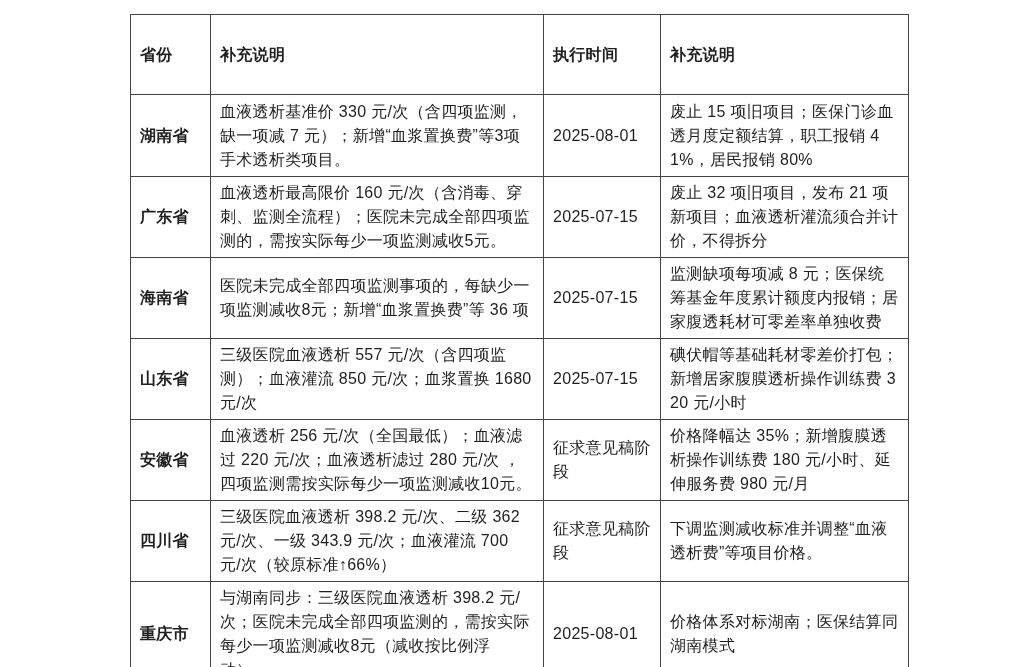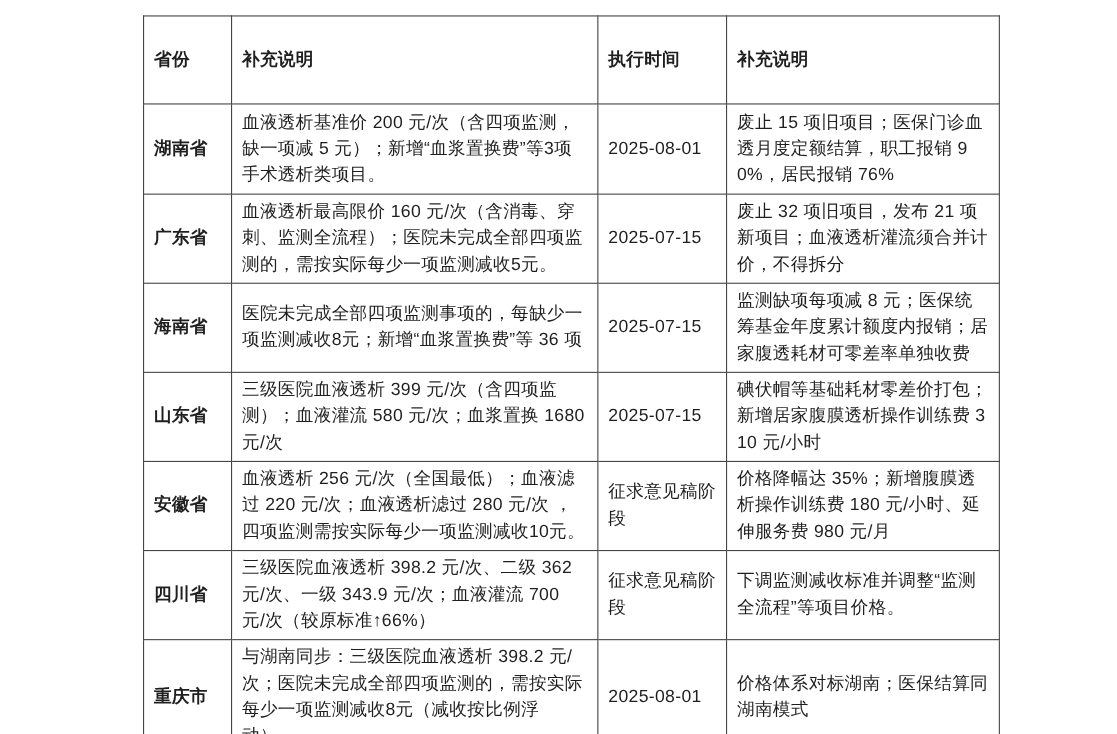--- a/index.html
+++ b/index.html
@@ -63,53 +63,53 @@
       <tr>
         <th>省份</th>
         <th>补充说明</th>
         <th>执行时间</th>
         <th>补充说明</th>
       </tr>
     </thead>
     <tbody>
         <tr>
           <td class="col-province">湖南省</td>
-          <td class="col-content">血液透析基准价 200 元/次（含四项监测，缺一项减 5 元）；新增“血浆置换费”等3项手术透析类项目。</td>
+          <td class="col-content">血液透析基准价 330 元/次（含四项监测，缺一项减 7 元）；新增“血浆置换费”等3项手术透析类项目。</td>
           <td class="col-time">2025-08-01</td>
-          <td class="col-notes">废止 15 项旧项目；医保门诊血透月度定额结算，职工报销 90%，居民报销 76%</td>
+          <td class="col-notes">废止 15 项旧项目；医保门诊血透月度定额结算，职工报销 41%，居民报销 80%</td>
         </tr>
         <tr>
           <td class="col-province">广东省</td>
           <td class="col-content">血液透析最高限价 160 元/次（含消毒、穿刺、监测全流程）；医院未完成全部四项监测的，需按实际每少一项监测减收5元。</td>
           <td class="col-time">2025-07-15</td>
           <td class="col-notes">废止 32 项旧项目，发布 21 项新项目；血液透析灌流须合并计价，不得拆分</td>
         </tr>
         <tr>
           <td class="col-province">海南省</td>
           <td class="col-content">医院未完成全部四项监测事项的，每缺少一项监测减收8元；新增“血浆置换费”等 36 项</td>
           <td class="col-time">2025-07-15</td>
           <td class="col-notes">监测缺项每项减 8 元；医保统筹基金年度累计额度内报销；居家腹透耗材可零差率单独收费</td>
         </tr>
         <tr>
           <td class="col-province">山东省</td>
-          <td class="col-content">三级医院血液透析 399 元/次（含四项监测）；血液灌流 580 元/次；血浆置换 1680 元/次</td>
+          <td class="col-content">三级医院血液透析 557 元/次（含四项监测）；血液灌流 850 元/次；血浆置换 1680 元/次</td>
           <td class="col-time">2025-07-15</td>
-          <td class="col-notes">碘伏帽等基础耗材零差价打包；新增居家腹膜透析操作训练费 310 元/小时</td>
+          <td class="col-notes">碘伏帽等基础耗材零差价打包；新增居家腹膜透析操作训练费 320 元/小时</td>
         </tr>
         <tr>
           <td class="col-province">安徽省</td>
           <td class="col-content">血液透析 256 元/次（全国最低）；血液滤过 220 元/次；血液透析滤过 280 元/次 ，四项监测需按实际每少一项监测减收10元。</td>
           <td class="col-time">征求意见稿阶段</td>
           <td class="col-notes">价格降幅达 35%；新增腹膜透析操作训练费 180 元/小时、延伸服务费 980 元/月</td>
         </tr>
         <tr>
           <td class="col-province">四川省</td>
           <td class="col-content">三级医院血液透析 398.2 元/次、二级 362 元/次、一级 343.9 元/次；血液灌流 700 元/次（较原标准↑66%）</td>
           <td class="col-time">征求意见稿阶段</td>
-          <td class="col-notes">下调监测减收标准并调整“监测全流程”等项目价格。</td>
+          <td class="col-notes">下调监测减收标准并调整“血液透析费”等项目价格。</td>
         </tr>
         <tr>
           <td class="col-province">重庆市</td>
           <td class="col-content">与湖南同步：三级医院血液透析 398.2 元/次；医院未完成全部四项监测的，需按实际每少一项监测减收8元（减收按比例浮动）。</td>
           <td class="col-time">2025-08-01</td>
           <td class="col-notes">价格体系对标湖南；医保结算同湖南模式</td>
         </tr>
       </tbody>
   </table>
 </div>

